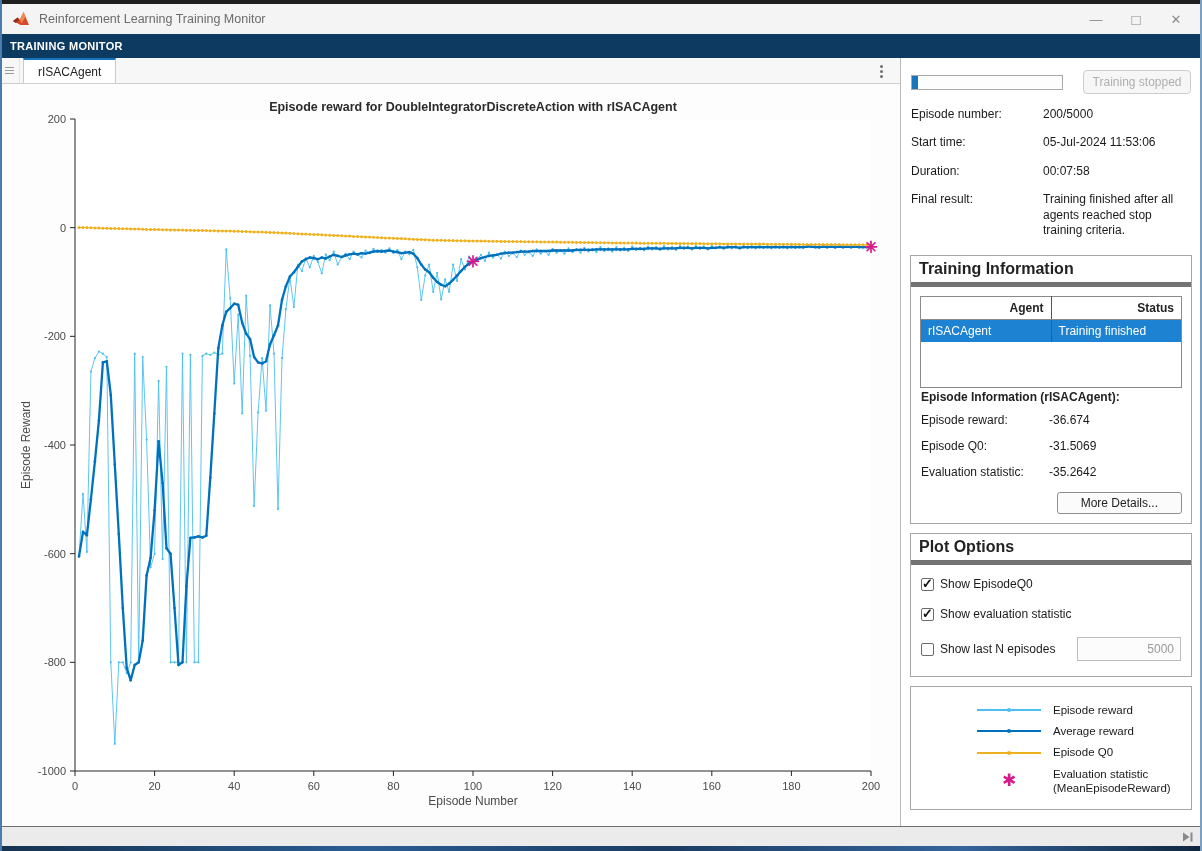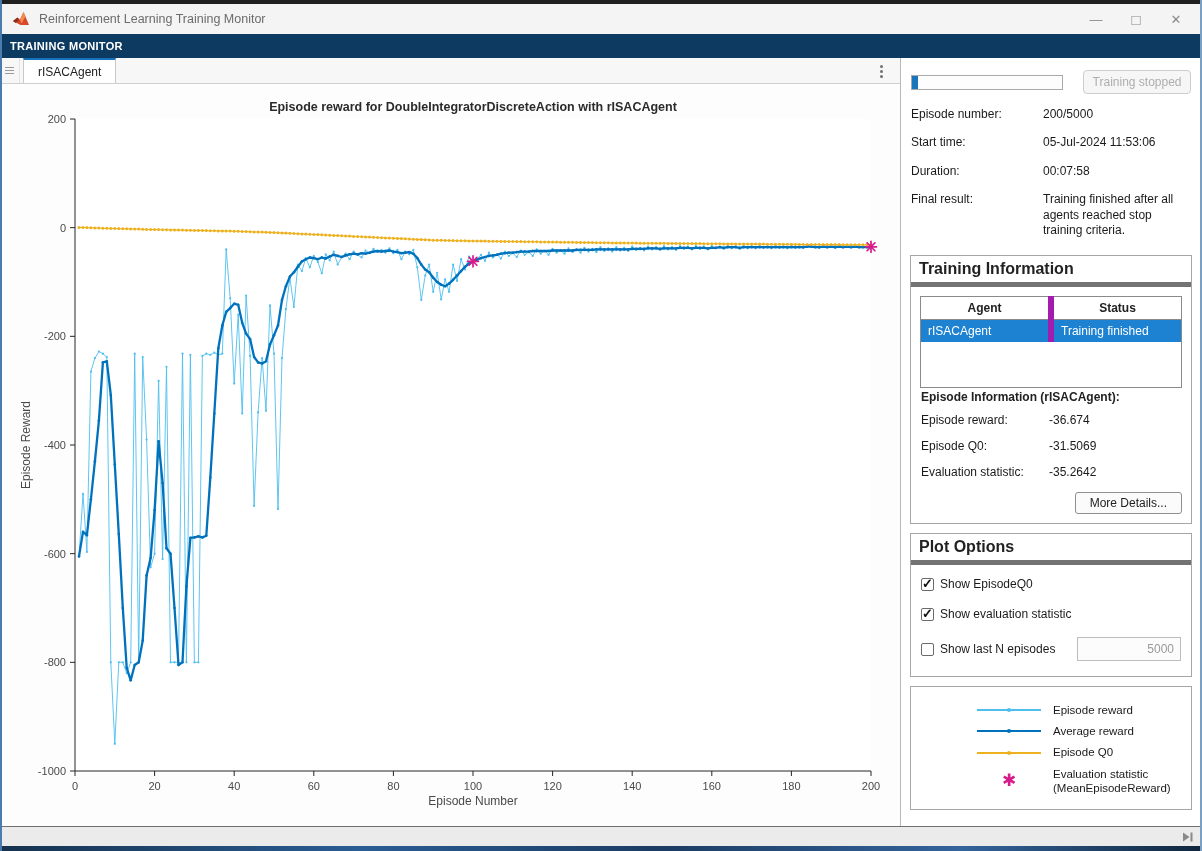--- a/index.html
+++ b/index.html
@@ -49,31 +49,31 @@
 
   .kv { display:flex; padding:6.5px 10px; font-size:12px; color:#1a1a1a; }
   .kv .k { width:132px; flex-shrink:0; }
   .kv .v { flex:1; line-height:1.3; }
 
   .panel-box { margin:9px 9px 0 9px; border:1px solid #a6a6a6; background:#fff; }
   .panel-box .p-title { font-size:16px; font-weight:bold; color:#222; padding:4px 8px; border-bottom:5px solid #737373; }
   .p-content { padding:9px; }
 
   table.agents { width:100%; border-collapse:collapse; border:1px solid #8a8a8a; font-size:12px; }
-  table.agents th { text-align:center; font-weight:bold; color:#222; padding:4px 7px; border-bottom:1px solid #8a8a8a; background:#fff; }
-  table.agents th + th, table.agents td + td { border-left:6px solid #a21caf; }
+  table.agents th { text-align:right; font-weight:bold; color:#222; padding:4px 7px; border-bottom:1px solid #8a8a8a; background:#fff; }
+  table.agents th + th, table.agents td + td { border-left:1px solid #a21caf; }
   table.agents td { padding:4px 7px; }
   tr.sel-row { background:#1e82d2; color:#fff; }
   tr.filler td { height:46px; border-left:none !important; }
 
   .ep-info-title { font-size:12px; font-weight:bold; color:#222; margin:2px 0 3px 1px; }
   .kv2 { display:flex; font-size:12px; color:#1a1a1a; padding:6px 1px; }
   .kv2 .k { width:128px; }
   .btn-row { display:flex; justify-content:flex-end; margin-top:7px; }
-  .more-btn { padding:3px 14px; font-size:12px; color:#222; background:#fbfbfb; border:1px solid #8f8f8f; border-radius:3px; }
+  .more-btn { padding:3px 23px; font-size:12px; color:#222; background:#fbfbfb; border:1px solid #8f8f8f; border-radius:3px; }
 
   .cb-row { display:flex; align-items:center; padding:8px 1px; font-size:12px; color:#1a1a1a; }
   .cb { width:13px; height:13px; border:1px solid #6b6b6b; border-radius:2px; background:#fff; margin-right:6px; position:relative; flex-shrink:0; }
   .cb span { position:absolute; left:0px; top:-3px; font-size:13px; font-weight:bold; color:#111; }
   .n-input { margin-left:auto; width:104px; height:24px; border:1px solid #bdbdbd; background:#fcfcfc; color:#9a9a9a; font-size:12px; text-align:right; padding:0 6px; font-family:"Liberation Sans", sans-serif; }
 
   .legend-box { margin:9px 9px 0 9px; border:1px solid #a6a6a6; background:#fff; padding:12px 0 10px 0; }
   .lg-row { display:flex; align-items:center; padding:3.5px 0; }
   .lg-swatch { width:64px; margin-left:66px; margin-right:12px; display:flex; align-items:center; justify-content:center; position:relative; flex-shrink:0; }
   .lg-line { width:64px; height:2px; }

